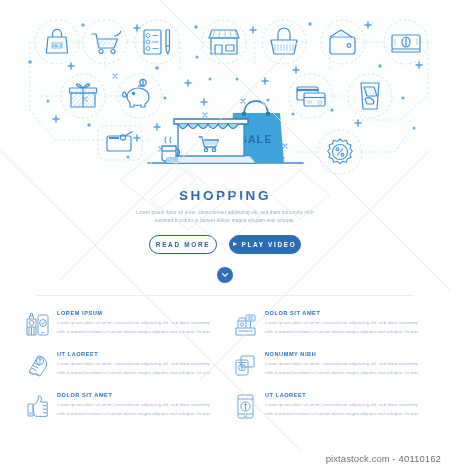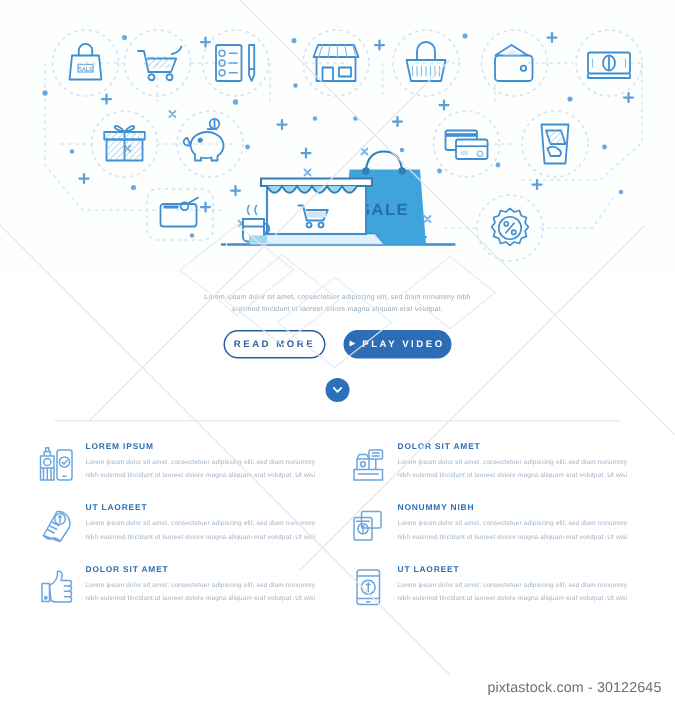--- a/index.html
+++ b/index.html
@@ -395,20 +395,21 @@
       <g fill="none" stroke="#5ea5de" stroke-width="1.1" stroke-linecap="round">
         <path d="M166 143 q-2 -3 0 -6"></path>
           <path d="M171 143 q-2 -3 0 -6"></path>
       </g>
       <rect x="166" y="157" width="12" height="5" fill="#9fd4ef"></rect>
     </g>
   </svg>
 </div>
 
 <div class="title-block">
+  <div class="page-title">SHOPPING</div>
   <div class="subtitle">Lorem ipsum dolor sit amet, consectetuer adipiscing elit, sed diam nonummy nibh euismod tincidunt ut laoreet dolore magna aliquam erat volutpat.</div>
 
   <div class="btn-row">
     <div class="btn btn-outline">READ MORE</div>
     <div class="btn btn-solid">
       <span class="play-tri"></span>
       <span>PLAY VIDEO</span>
     </div>
   </div>
 
@@ -549,13 +550,13 @@
     <path d="M430 150 L200 380"></path>
   </g>
   <g fill="none" stroke="#e6eaed" stroke-width="1" opacity=".8">
     <path d="M120 180 l38 -30 38 30 -38 30 z"></path>
     <path d="M150 200 l38 -30 38 30 -38 30 z"></path>
     <path d="M270 195 l30 -24 30 24 -30 24 z"></path>
     <path d="M185 215 l38 -30 38 30 -38 30 z"></path>
   </g>
 </svg>
 
-<div class="watermark">pixtastock.com - 30122645</div>
+<div class="watermark">pixtastock.com - 40110162</div>
 
 </body></html>

